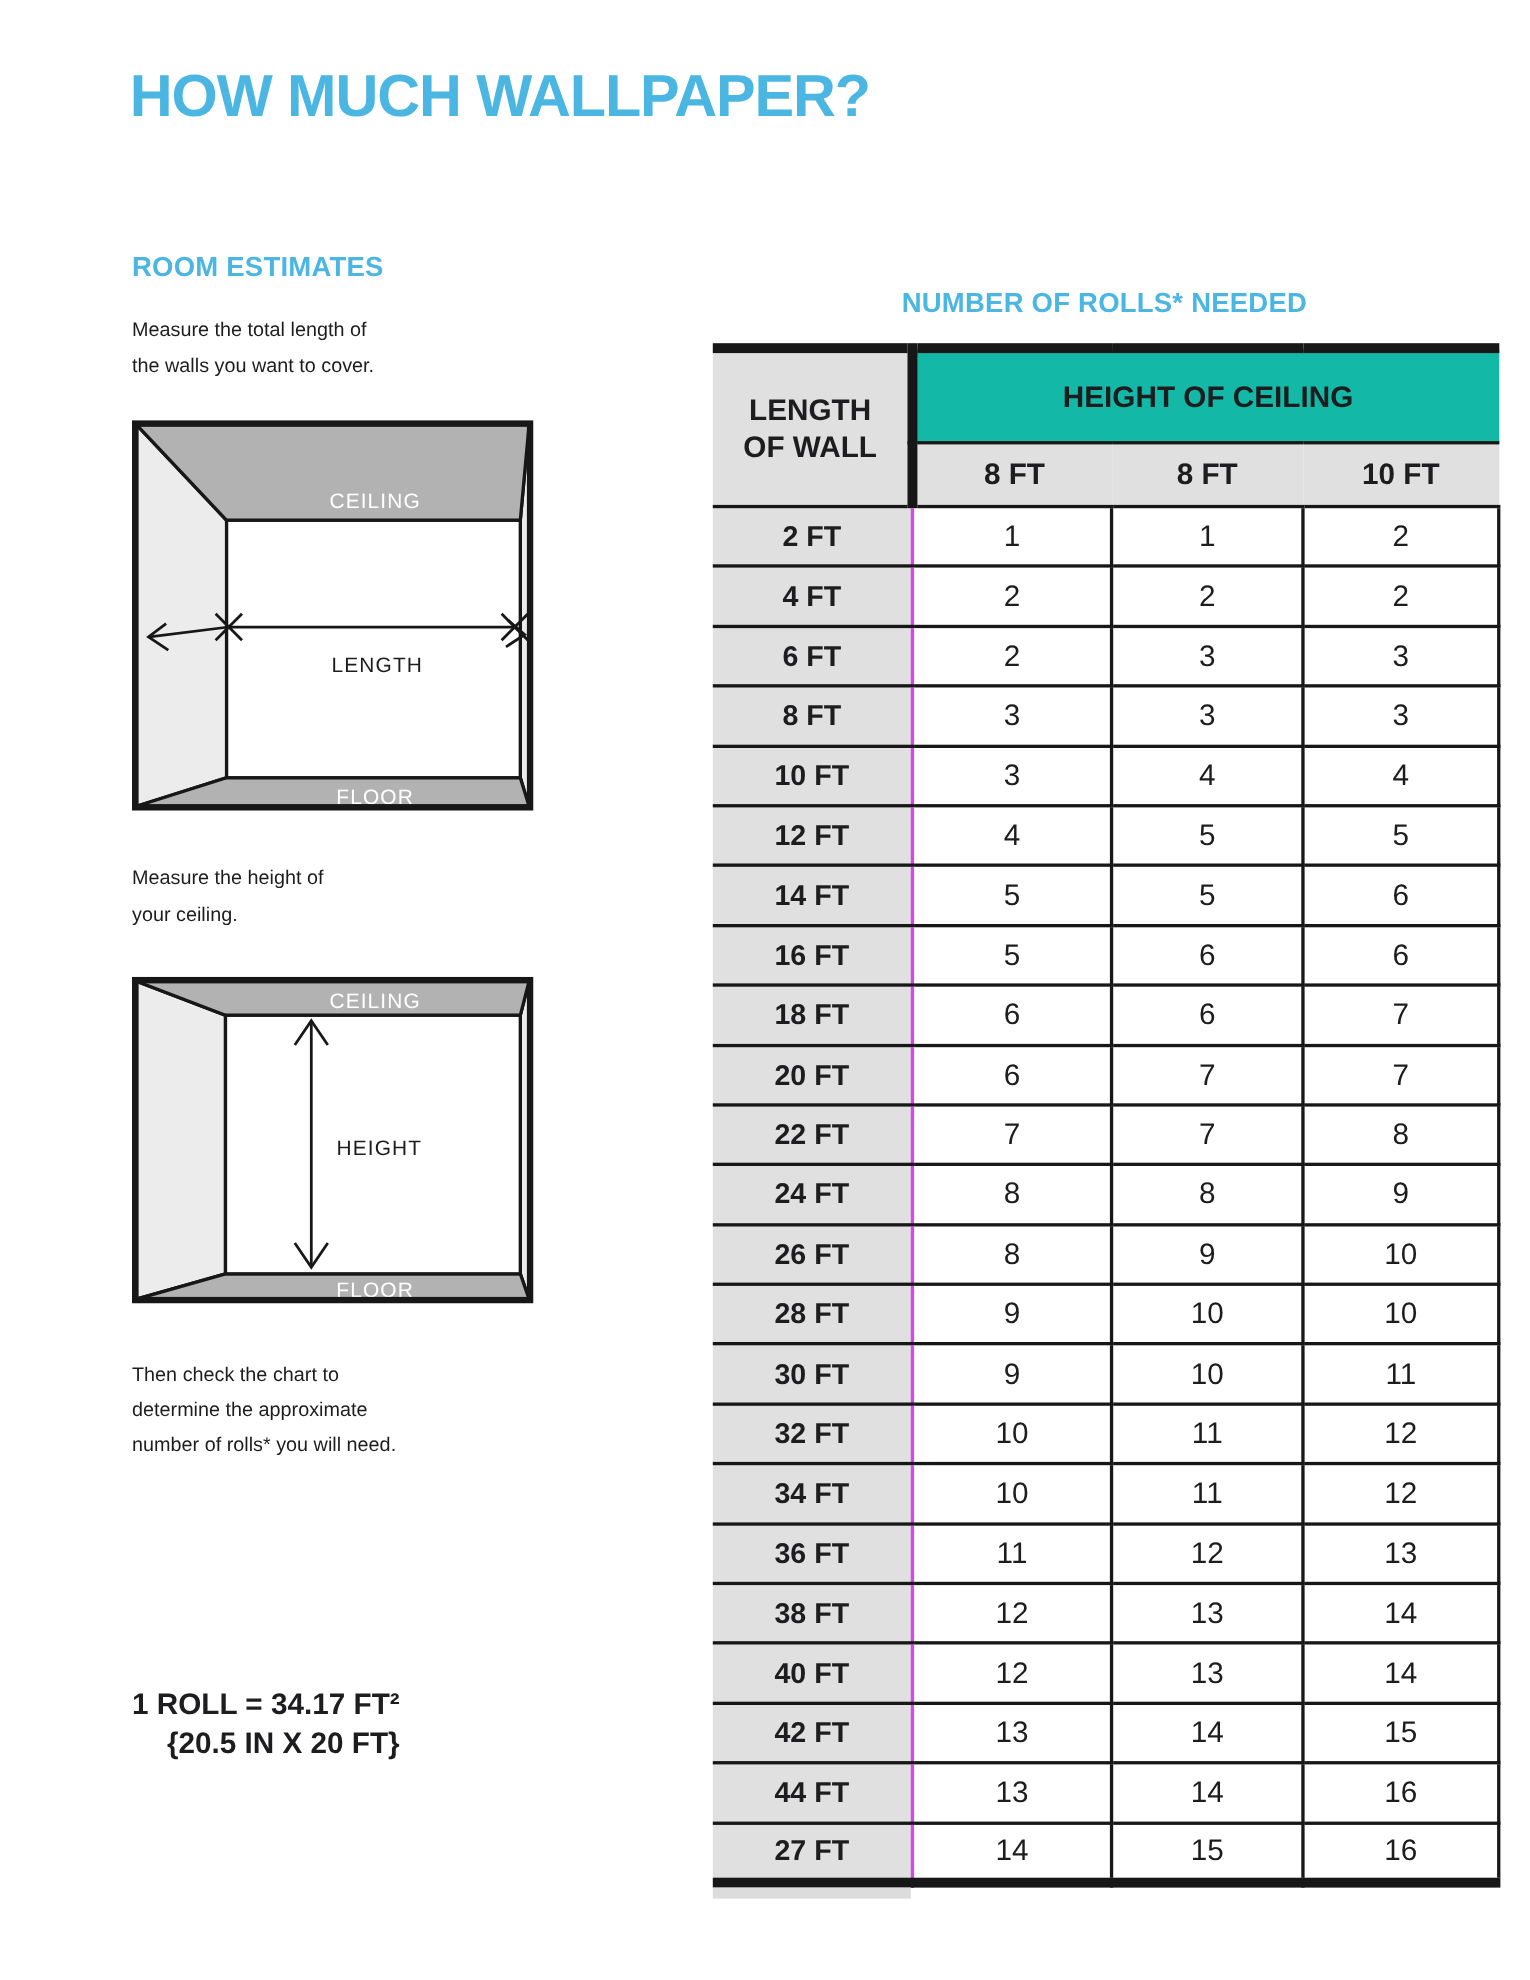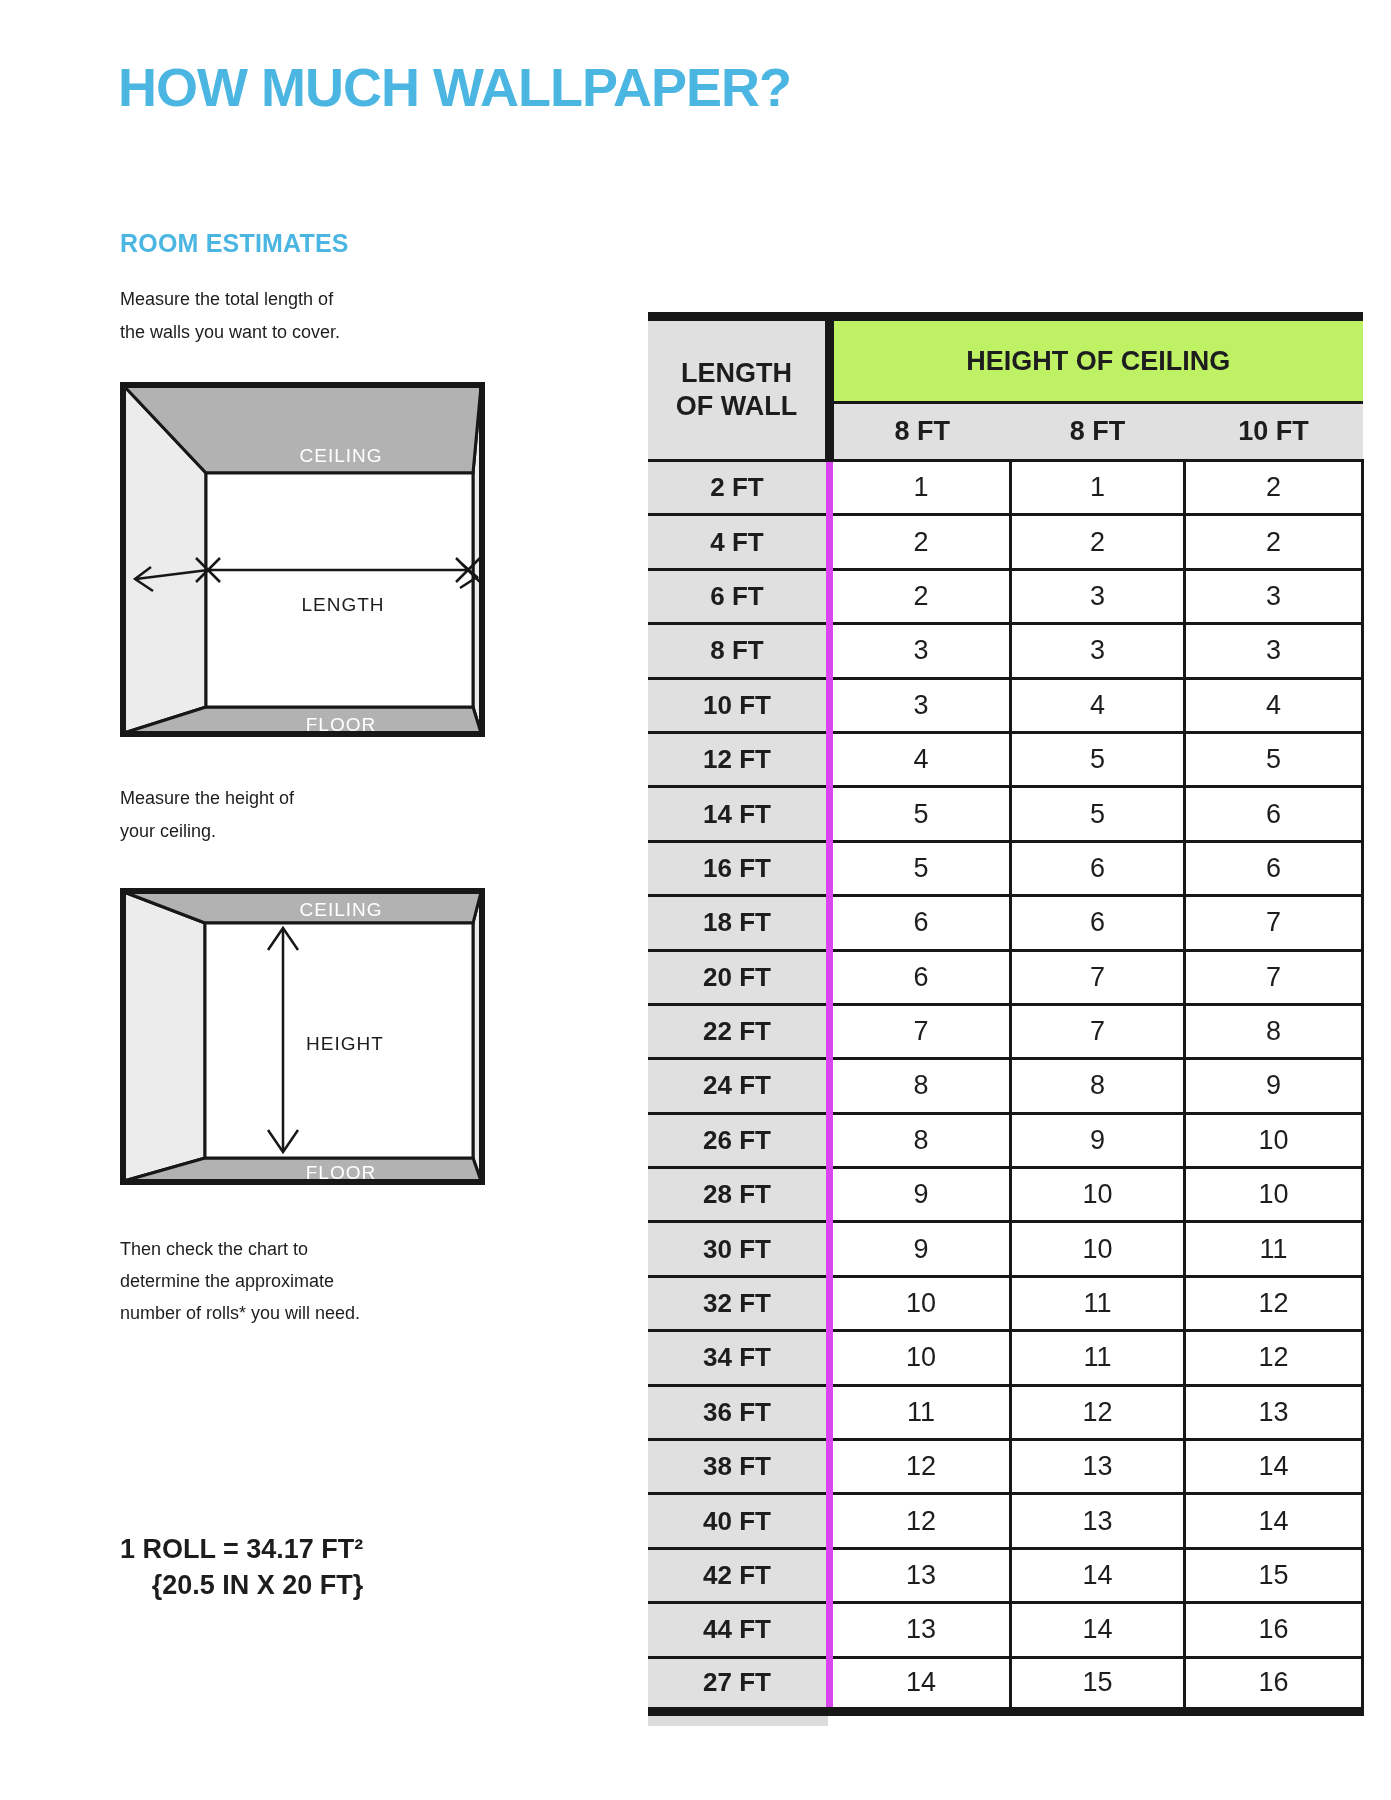--- a/index.html
+++ b/index.html
@@ -45,32 +45,32 @@
     border-top:9px solid #171717; border-bottom:9px solid #171717;
   }
   table.rolls th, table.rolls td {
     padding:0; text-align:center; vertical-align:middle; font-size:27px; color:#1d1d1f;
   }
   .length-head {
     width:177px; background:#e0e0e0; font-weight:bold; line-height:33px;
     border-right:9px solid #171717; border-bottom:3px solid #171717;
   }
   .group-head {
-    background:#bef264; font-weight:bold; height:80px;
+    background:#14b8a6; font-weight:bold; height:80px;
     border-bottom:3px solid #171717;
   }
   .sub-head th {
     background:#e0e0e0; font-weight:bold; height:55px;
     border-bottom:3px solid #171717;
   }
   tr.data-row { height:54.4px; }
   tr.data-row .row-label {
     background:#e0e0e0; font-weight:bold; font-size:26px;
     border-top:3px solid #171717; border-bottom:3px solid #171717;
-    border-right:7px solid #d946ef;
+    border-right:3px solid #d946ef;
   }
   tr.data-row td.value-cell {
     background:#ffffff; font-weight:normal; border:3px solid #171717;
   }
   .table-shadow { width:180px; height:10px; background:#dcdcdc; }
 </style>
 </head>
 <body>
 
 <div class="page">
@@ -136,20 +136,21 @@
     <div>determine the approximate</div>
     <div>number of rolls* you will need.</div>
   </div>
 
 
   <div class="roll-spec">
     <div>1 ROLL = 34.17 FT²</div>
     <div>{20.5 IN X 20 FT}</div>
   </div>
 
+  <div class="table-title">NUMBER OF ROLLS* NEEDED</div>
 
   <div class="table-wrap">
     <table class="rolls">
       <colgroup>
         <col style="width:177px">
           <col style="width:181px">
           <col style="width:174px">
           <col style="width:178px">
       </colgroup>
       <thead>

